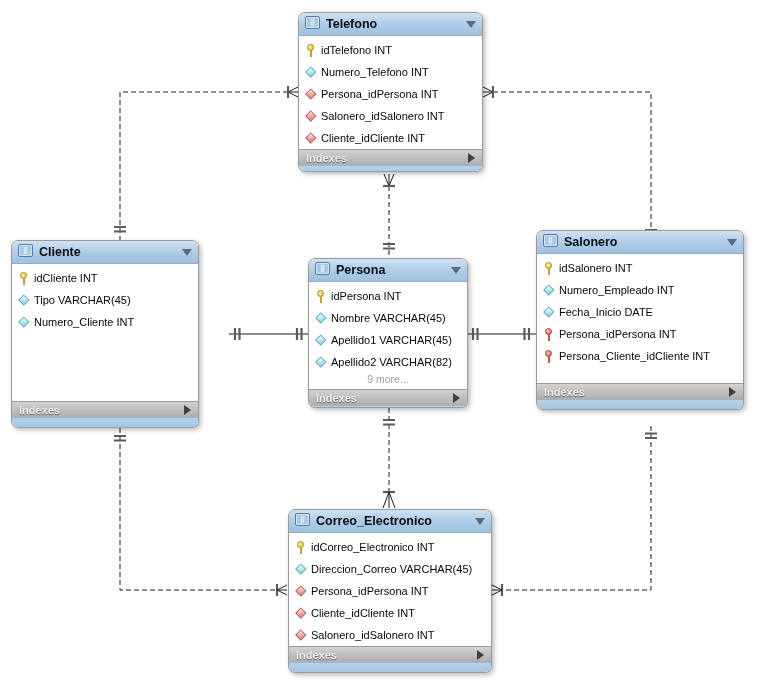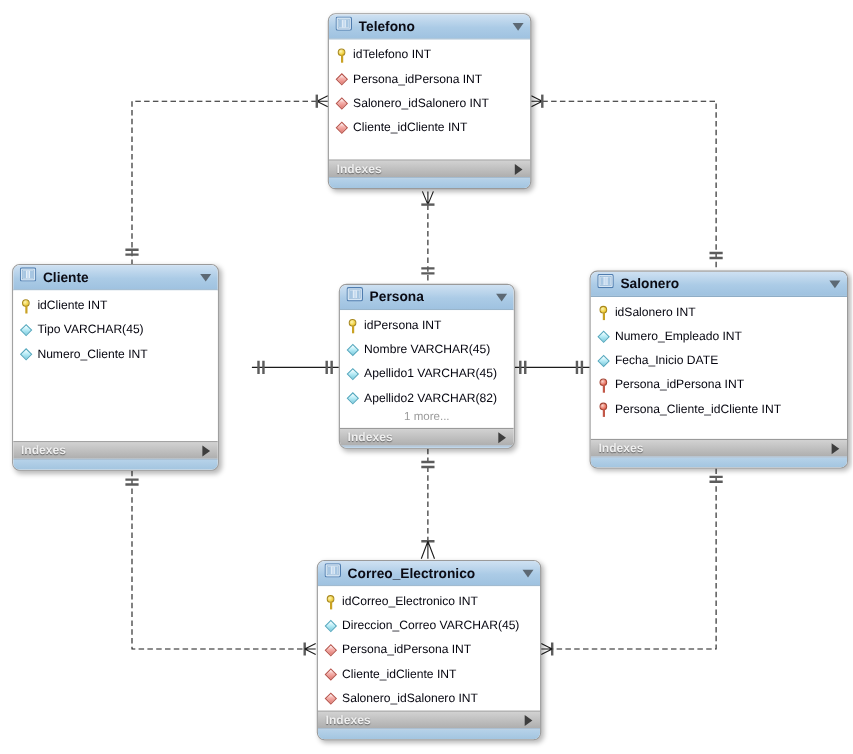--- a/index.html
+++ b/index.html
@@ -91,21 +91,21 @@
   }
   .diamond-cyan::before { background:linear-gradient(135deg, #ffffff 0%, #c2f0f9 40%, #7bcde0 100%); border:1px solid #55a9bf; }
   .diamond-red::before  { background:linear-gradient(135deg, #ffffff 0%, #f5b3ae 40%, #e3776f 100%); border:1px solid #b8554d; }
 
   .hdr-icon { flex:none; display:inline-block; }
 
   
   #tbl-telefono { left:298px; top:12px;  width:185px; height:160px; }
   #tbl-cliente  { left:11px;  top:240px; width:188px; height:188px; }
   #tbl-persona  { left:308px; top:258px; width:160px; height:150px; }
-  #tbl-salonero { left:536px; top:246px; width:235px; height:180px; }
+  #tbl-salonero { left:536px; top:230px; width:208px; height:180px; }
   #tbl-correo   { left:288px; top:509px; width:204px; height:164px; }
 
   .rel-line   { stroke:#1b1b1b; stroke-width:1; fill:none; }
   .rel-dashed { stroke-dasharray:5,3; }
   .rel-prong  { stroke:#1b1b1b; stroke-width:1; fill:none; }
   .rel-bar    { stroke:#5c5c5c; stroke-width:2.2; fill:none; }
 </style>
 </head>
 <body>
 
@@ -181,20 +181,24 @@
       </span>
       <span class="tbl-title">Telefono</span>
       <span class="collapse-tri"></span>
     </div>
     <div class="tbl-body">
       <div class="col-row">
           <span class="icon key key-yellow"></span>
           <span class="col-text">idTelefono INT</span>
         </div>
       <div class="col-row">
+          <span class="icon diamond diamond-cyan"></span>
+          <span class="col-text">Numero_Telefono INT</span>
+        </div>
+      <div class="col-row">
           <span class="icon diamond diamond-red"></span>
           <span class="col-text">Persona_idPersona INT</span>
         </div>
       <div class="col-row">
           <span class="icon diamond diamond-red"></span>
           <span class="col-text">Salonero_idSalonero INT</span>
         </div>
       <div class="col-row">
           <span class="icon diamond diamond-red"></span>
           <span class="col-text">Cliente_idCliente INT</span>
@@ -266,21 +270,21 @@
           <span class="col-text">Nombre VARCHAR(45)</span>
         </div>
       <div class="col-row">
           <span class="icon diamond diamond-cyan"></span>
           <span class="col-text">Apellido1 VARCHAR(45)</span>
         </div>
       <div class="col-row">
           <span class="icon diamond diamond-cyan"></span>
           <span class="col-text">Apellido2 VARCHAR(82)</span>
         </div>
-      <div class="more-row">1 more...</div>
+      <div class="more-row">9 more...</div>
     </div>
     <div class="tbl-footer">
       <span class="footer-label">Indexes</span>
       <span class="expand-tri"></span>
     </div>
     <div class="tbl-bottom"></div>
   </div>
 
   <div class="db-table" id="tbl-salonero">
     <div class="tbl-header">

